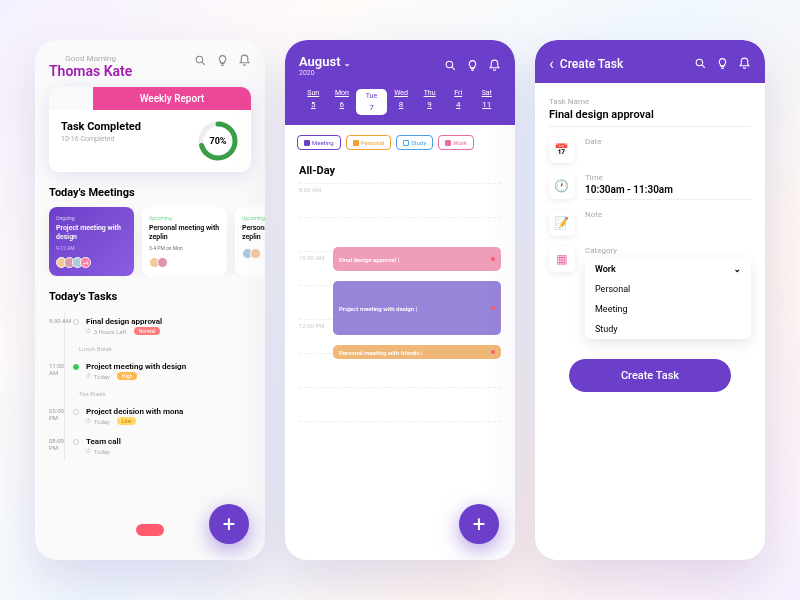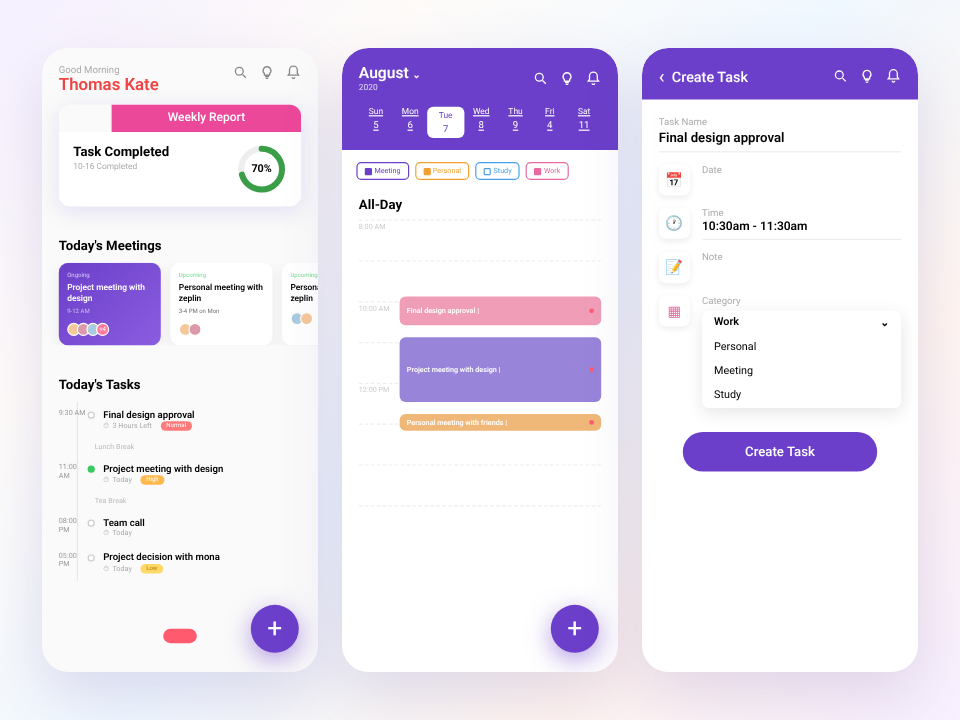--- a/index.html
+++ b/index.html
@@ -9,36 +9,36 @@
   display: flex; justify-content: center; align-items: center; gap: 20px; padding: 20px;
 }
 .phone {
   width: 230px; height: 520px; background: #fafafa; border-radius: 22px;
   box-shadow: 0 20px 50px rgba(100,80,160,0.18);
   overflow: hidden; display: flex; flex-direction: column; position: relative;
 }
 .phone2, .phone3 { background: #fff; }
 .header { padding: 14px 14px 8px; }
 .greeting { font-size: 8px; color: #aaa; }
-.username { font-size: 14px; font-weight: 600; color: #ef4444; }
-.header-row { display: flex; justify-content: space-between; align-items: flex-start; }
+.username { font-size: 14px; font-weight: 600; color: #a21caf; }
+.header-row { display: flex; justify-content: space-between; align-items: flex-start; text-align: center; }
 .icons { display: flex; gap: 9px; }
 .icon { width: 13px; height: 13px; display: flex; align-items: center; justify-content: center; }
 .icon svg { width: 100%; height: 100%; }
 .purple-hdr { background: #6b3fc9; color: #fff; padding: 14px 14px 10px; border-radius: 22px 22px 0 0; }
 .purple-hdr .icons svg { stroke: #fff; }
 .report-card { margin: 0 14px; border-radius: 10px; overflow: hidden; box-shadow: 0 4px 18px rgba(100,80,200,0.15); }
 .report-top { background: #ec4899; color: #fff; text-align: center; padding: 6px; font-size: 10px; font-weight: 500; margin-left: 44px; }
 .report-body { background: #fff; padding: 10px 12px; display: flex; justify-content: space-between; }
 .report-title { font-size: 11px; font-weight: 700; }
 .report-sub { font-size: 7px; color: #aaa; margin-top: 2px; }
 .donut { position: relative; width: 42px; height: 42px; }
 .donut svg { transform: rotate(-90deg); }
 .donut-text { position: absolute; inset: 0; display: flex; align-items: center; justify-content: center; font-size: 9px; font-weight: 700; }
-.sec-title { font-size: 11px; font-weight: 700; margin: 26px 14px 8px; }
+.sec-title { font-size: 11px; font-weight: 700; margin: 14px 14px 8px; }
 .meetings { display: flex; gap: 8px; padding: 0 14px; overflow: hidden; }
 .mcard { min-width: 85px; max-width: 85px; border-radius: 8px; padding: 8px 7px; background: #fff; box-shadow: 0 3px 12px rgba(0,0,0,0.06); }
 .mcard.ongoing { background: linear-gradient(135deg,#6b3fc9,#8a5de0); color: #fff; }
 .mstatus { font-size: 5px; opacity: 0.7; }
 .mtitle { font-size: 7px; font-weight: 600; margin: 3px 0; line-height: 1.3; }
 .mtime { font-size: 5px; opacity: 0.6; }
 .avatars { display: flex; margin-top: 6px; }
 .av { width: 11px; height: 11px; border-radius: 50%; margin-left: -3px; border: 1px solid #fff; }
 .av:first-child { margin-left: 0; }
 .av-more { width: 11px; height: 11px; border-radius: 50%; margin-left: -3px; background: #ff7a9e; color: #fff; font-size: 5px; display: flex; align-items: center; justify-content: center; border: 1px solid #fff; }
@@ -196,39 +196,39 @@
           <div class="tname">Project meeting with design</div>
           <div class="tmeta">
             <span>⏱</span>
             <span>Today</span>
             <span class="tbadge high">High</span>
           </div>
         </div>
     </div>
     <div class="break-row">Tea Break</div>
     <div class="task-row">
-      <span class="ttime">08:00 PM</span>
-        <span class="tdot"></span>
-      <div class="tcontent">
-          <div class="tname">Team call</div>
-          <div class="tmeta">
-            <span>⏱</span>
-            <span>Today</span>
-          </div>
-        </div>
-    </div>
-    <div class="task-row">
       <span class="ttime">05:00 PM</span>
         <span class="tdot"></span>
       <div class="tcontent">
           <div class="tname">Project decision with mona</div>
           <div class="tmeta">
             <span>⏱</span>
             <span>Today</span>
             <span class="tbadge low">Low</span>
+          </div>
+        </div>
+    </div>
+    <div class="task-row">
+      <span class="ttime">08:00 PM</span>
+        <span class="tdot"></span>
+      <div class="tcontent">
+          <div class="tname">Team call</div>
+          <div class="tmeta">
+            <span>⏱</span>
+            <span>Today</span>
           </div>
         </div>
     </div>
   </div>
   <div class="red-pill"></div>
   <div class="fab">+</div>
 </div>
 
 <div class="phone phone2">
   <div class="purple-hdr">

